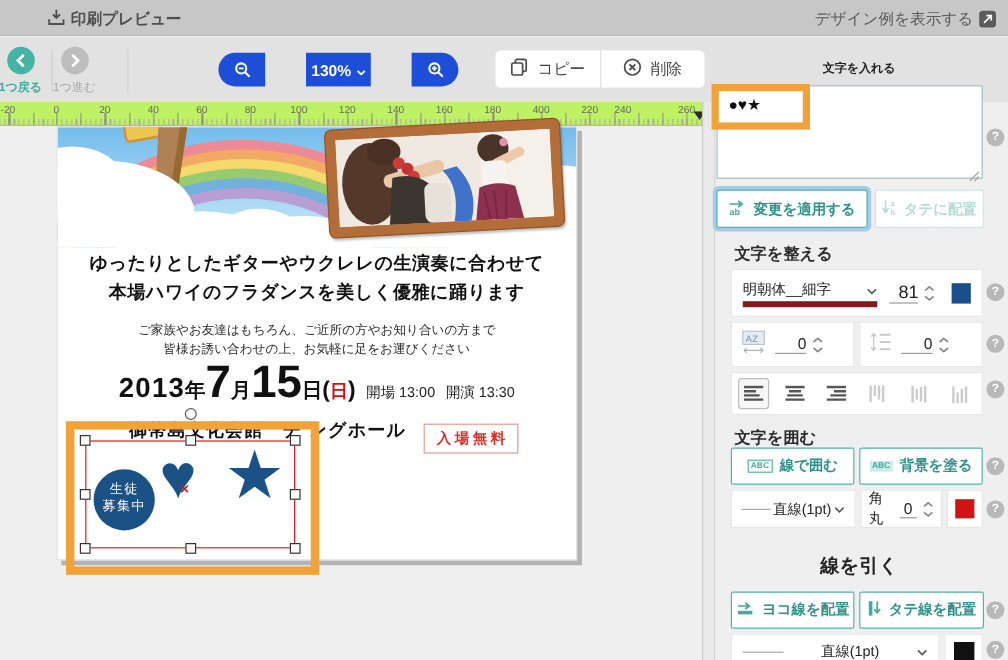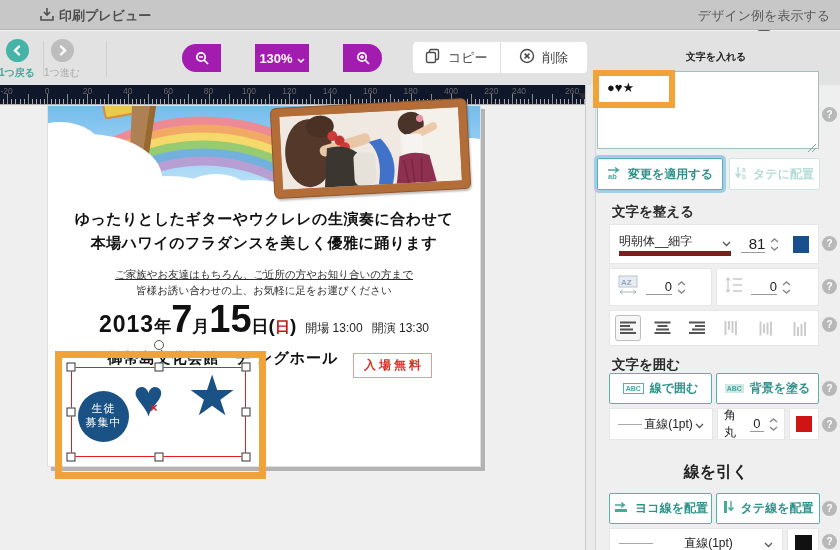--- a/index.html
+++ b/index.html
@@ -3,65 +3,65 @@
 <meta charset="utf-8">
 <style>
   * { margin:0; padding:0; box-sizing:border-box; }
   html,body { width:840px; height:550px; overflow:hidden; }
   body { font-family:"Liberation Sans","DejaVu Sans",sans-serif; }
   #app { position:relative; width:840px; height:550px; background:#efefef; overflow:hidden; }
 
   
   .topbar { position:absolute; left:0; top:0; width:840px; height:30px; background:#c7c7c7; border-bottom:1px solid #b7b7b7; color:#555; font-size:13px; }
   .topbar .tl { position:absolute; left:40px; top:7px; display:flex; align-items:center; gap:5px; font-weight:bold; color:#4f4f4f;}
-  .topbar .tr { position:absolute; right:10px; top:7px; display:flex; align-items:center; gap:5px; color:#595959;flex-direction:column; }
+  .topbar .tr { position:absolute; right:10px; top:7px; display:flex; align-items:center; gap:5px; color:#595959; }
   .extlink-ic { display:inline-block; width:14px; height:14px; background:#5a5a5a; border-radius:3px; position:relative; }
   .extlink-ic svg { position:absolute; left:2px; top:2px; }
 
   
   .toolbar { position:absolute; left:0; top:31px; width:840px; height:54px; background:#e2e2e2; }
   .histbtn { position:absolute; top:8px; width:48px; text-align:center; cursor:pointer; }
   .histbtn .circ { width:23px; height:23px; border-radius:50%; margin:0 auto; display:flex; align-items:center; justify-content:center; }
   .histbtn .lbl { font-size:10px; margin-top:4px; white-space:nowrap; }
   .histbtn.undo { left:-7px; }
   .histbtn.undo .circ { background:#45b3a6; }
   .histbtn.undo .lbl { color:#45a99c; font-weight:bold; }
   .histbtn.redo { left:38px; }
   .histbtn.redo .circ { background:#bdbdbd; }
   .histbtn.redo .lbl { color:#aaa; }
   .tooldiv { position:absolute; top:10px; width:1px; height:36px; background:#d0d0d0; }
   .zoomgrp { position:absolute; left:150px; top:13px; height:28px; display:flex; gap:2px; }
-  .zseg { background:#a21caf; color:#fff; display:flex; align-items:center; justify-content:center; cursor:pointer;margin-left:32px; }
+  .zseg { background:#1d4ed8; color:#fff; display:flex; align-items:center; justify-content:center; cursor:pointer;margin-left:32px; }
   .zseg.l { width:39px; border-radius:14px 0 0 14px; }
   .zseg.r { width:39px; border-radius:0 14px 14px 0; }
   .zseg.val { width:54px; font-size:13px; font-weight:bold; gap:4px; }
   .cpgrp { position:absolute; left:413px; top:11px; width:174px; height:31px; background:#fff; border-radius:4px; display:flex; box-shadow:0 0 0 1px #e4e4e4; }
   .cpbtn { flex:1; display:flex; align-items:center; justify-content:center; gap:7px; font-size:13px; color:#3f3f3f; cursor:pointer; }
   .cpbtn + .cpbtn { border-left:1px solid #e0e0e0; }
 
   
-  .ruler { position:absolute; left:0; top:85px; width:585px; height:20px; background:#0f172a; border-bottom:1px solid #b5b5b5; }
+  .ruler { position:absolute; left:0; top:85px; width:585px; height:20px; background:#bef264; border-bottom:1px solid #b5b5b5; }
   .ticks-minor { position:absolute; left:0; bottom:0; width:100%; height:5px;
      background:repeating-linear-gradient(90deg,#a8a8a8 0 1px,transparent 1px 4.04px); background-position-x:47px; }
   .ticks-major { position:absolute; left:0; bottom:0; width:100%; height:10px;
      background:repeating-linear-gradient(90deg,#8a8a8a 0 1px,transparent 1px 20.2px); background-position-x:47px; }
   .rnum { position:absolute; top:1px; transform:translateX(-50%); font-size:8.5px; color:#666; }
   .ruler-marker { position:absolute; left:578px; top:8px; width:0; height:0; border-left:5px solid transparent; border-right:5px solid transparent; border-top:7px solid #2b2b2b; }
 
   
   .page { position:absolute; left:47px; top:105px; width:434px; height:362px; background:#fff; box-shadow:4px 4px 0 0 #b3b3b3; border:1px solid #e0e0e0; }
   .panel-sep { position:absolute; left:585px; top:85px; width:11px; height:465px; background:#eaeaea; border-left:1px solid #c9c9c9; border-right:1px solid #d6d6d6; }
 
   .skyart { position:absolute; left:0; top:0; width:432px; height:100px; }
   .frame { position:absolute; left:224px; top:-3px; width:197px; height:91px; background:#b26d39; border:1px solid #90562a; border-radius:6px; transform:rotate(-3deg); box-shadow:1px 2px 2px rgba(0,0,0,.25); }
   .frame svg { position:absolute; left:8px; top:8px; }
 
   .fly-h1 { position:absolute; left:0; top:104px; width:100%; text-align:center; font-size:15px; font-weight:bold; color:#111; letter-spacing:.5px; }
   .fly-h2 { position:absolute; left:0; top:128px; width:100%; text-align:center; font-size:15px; font-weight:bold; color:#111; letter-spacing:.5px; }
-  .fly-s1 { position:absolute; left:0; top:162px; width:100%; text-align:center; font-size:10.5px; color:#2b2b2b;text-decoration:underline; }
+  .fly-s1 { position:absolute; left:0; top:162px; width:100%; text-align:center; font-size:10.5px; color:#2b2b2b; }
   .fly-s2 { position:absolute; left:0; top:178px; width:100%; text-align:center; font-size:10.5px; color:#2b2b2b; }
   .fly-date { position:absolute; left:0; top:192px; width:100%; text-align:center; color:#111; white-space:nowrap; }
   .fly-date span { vertical-align:baseline; }
   .d-y  { font-size:23px; font-weight:bold; letter-spacing:1px;}
   .d-sfx{ font-size:17px; font-weight:bold; }
   .d-big{ font-size:38px; font-weight:bold; }
   .d-par{ font-size:19px; font-weight:bold; }
   .d-wd { font-size:15px; font-weight:bold; color:#cc1111; }
   .d-time { font-size:12px; color:#222; margin-left:9px; }
   .fly-venue { position:absolute; left:0; top:243px; width:350px; text-align:center; font-size:15px; font-weight:bold; color:#111; letter-spacing:1px; }

